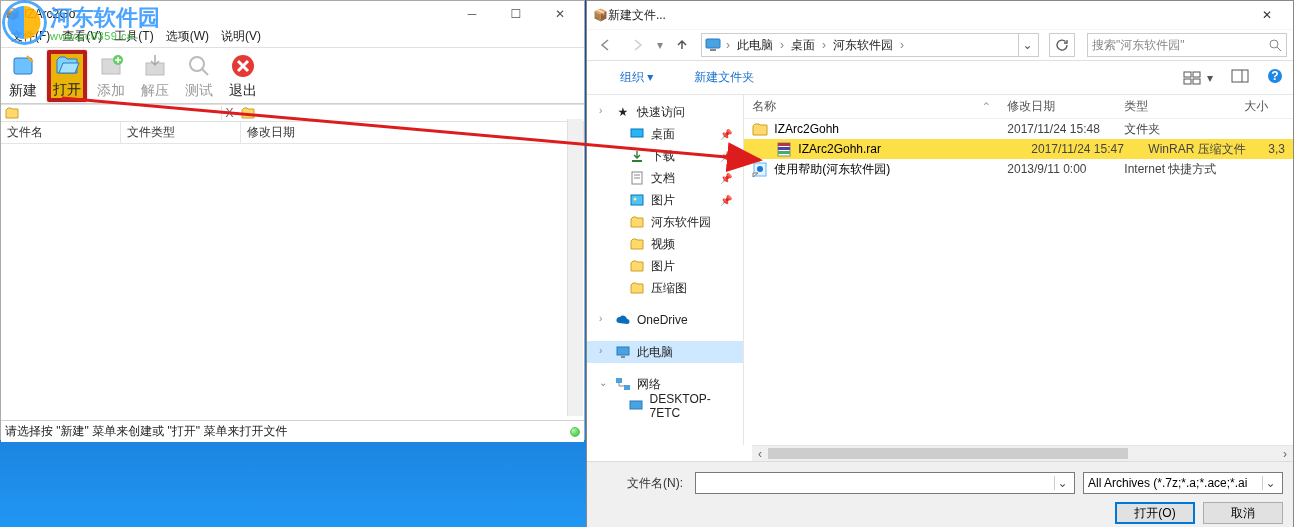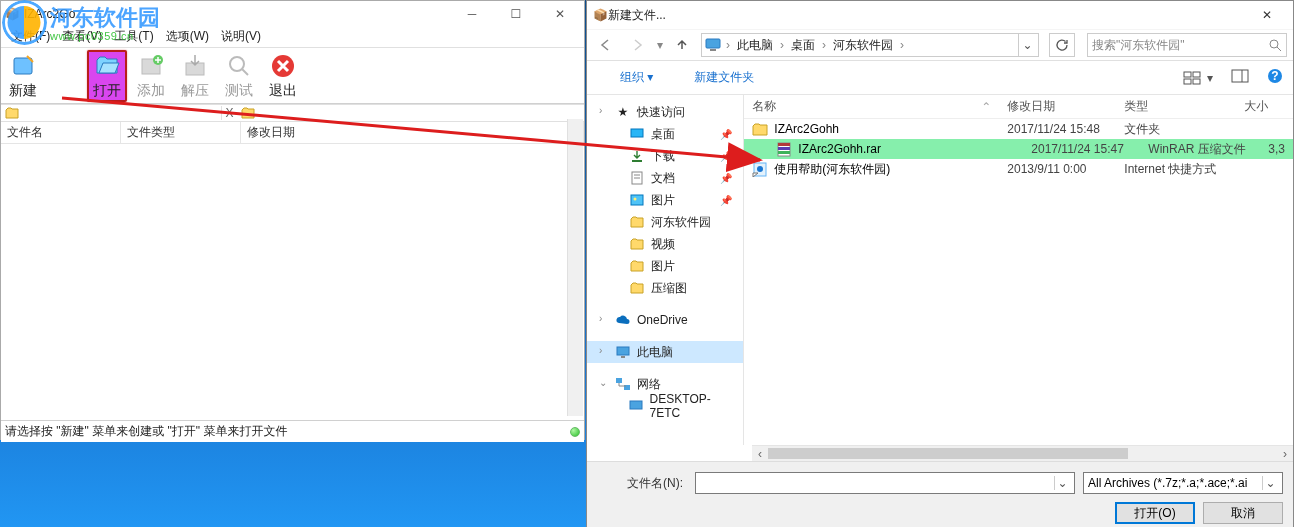--- a/index.html
+++ b/index.html
@@ -7,21 +7,21 @@
 
 
 .izarc { position:absolute; left:0; top:0; width:585px; height:440px; background:#fff; border:1px solid #aaa; }
 .iz-titlebar { height:25px; background:#fff; display:flex; align-items:center; padding:0 4px; gap:4px; }
 .iz-title { flex:1; font-size:12px; color:#222; }
 .iz-wbtn { width:40px; height:22px; display:flex; align-items:center; justify-content:center; color:#555; }
 .iz-menubar{ height:22px; display:flex; align-items:center; gap:12px; padding:0 10px; color:#222; border-bottom:1px solid #e0e0e0;}
 .iz-menubar span{ font-size:12px;}
 .iz-toolbar{ height:56px; display:flex; align-items:center; gap:4px; padding:2px 2px; border-bottom:1px solid #d0d0d0;}
 .iz-tbtn{ width:40px; height:52px; display:flex; flex-direction:column; align-items:center; justify-content:center; gap:2px; border-radius:2px; }
-.iz-tbtn.active{ border:2px solid #b91c1c; background:#d946ef; box-shadow:0 0 2px rgba(200,0,0,.4);margin-left:40px;}
+.iz-tbtn.active{ border:4px solid #b91c1c; background:#eab308; box-shadow:0 0 2px rgba(200,0,0,.4);}
 .iz-tbtn .ico{ width:28px; height:28px; display:flex; align-items:center; justify-content:center;}
 .iz-tbtn .lbl{ font-size:14px; color:#222;}
 .iz-tbtn.dis .lbl{ color:#999;}
 .iz-locbar{ height:18px; display:flex; align-items:center; border-top:1px solid #e0e0e0; border-bottom:1px solid #e0e0e0;}
 .iz-locbar .l{ width:220px; padding:0 4px; display:flex; align-items:center;}
 .iz-locbar .l .f{flex:1;}
 .iz-locbar .x{ width:16px; text-align:center; color:#666; border-left:1px solid #e0e0e0;}
 .iz-locbar .r{ flex:1; padding:0 4px; display:flex; align-items:center;}
 .folder-icon{ width:14px; height:12px; display:inline-block;}
 .iz-body{ display:flex; height:298px;flex-direction:column;}
@@ -70,21 +70,21 @@
 .side-item.selected{ background:#cde8ff;}
 .side-item .chev{ position:absolute; left:12px; top:4px; color:#888; font-size:10px;}
 .side-item.sub{ padding-left:42px;}
 .pin{ margin-left:auto; color:#aaa; font-size:10px;}
 .sico{ width:16px; height:16px; display:flex; align-items:center; justify-content:center;}
 .fd-main{ flex:1; display:flex; flex-direction:column;}
 .fd-head{ height:24px; display:flex; align-items:center; border-bottom:1px solid #eee; color:#555;}
 .fd-head .hcol{ padding:0 8px; height:100%; display:flex; align-items:center; gap:4px;}
 .fd-list{ flex:1;}
 .frow{ height:20px; display:flex; align-items:center;}
-.frow.sel{ background:#86efac;padding-left:24px;}
+.frow.sel{ background:#fde047;padding-left:24px;}
 .frow .c{ padding:0 8px; overflow:hidden; white-space:nowrap;}
 .cN{ width:255px; display:flex; align-items:center; gap:6px;}
 .cM{ width:117px; color:#444;}
 .cT{ width:120px; color:#444;}
 .cS{ flex:1; color:#444; text-align:right;}
 .fico{ width:16px; height:16px; display:inline-flex; align-items:center; justify-content:center;}
 .fd-hscroll{ height:16px; background:#f0f0f0; margin:0 0 0 165px; border-top:1px solid #e5e5e5; position:relative;}
 .fd-htrack{ position:absolute; left:16px; right:16px; top:2px; bottom:2px; display:flex;}
 .fd-hthumb{ width:360px; background:#cdcdcd; height:100%;}
 .fd-harrow{ width:16px; height:16px; display:flex; align-items:center; justify-content:center; color:#666; position:absolute; top:0;}

